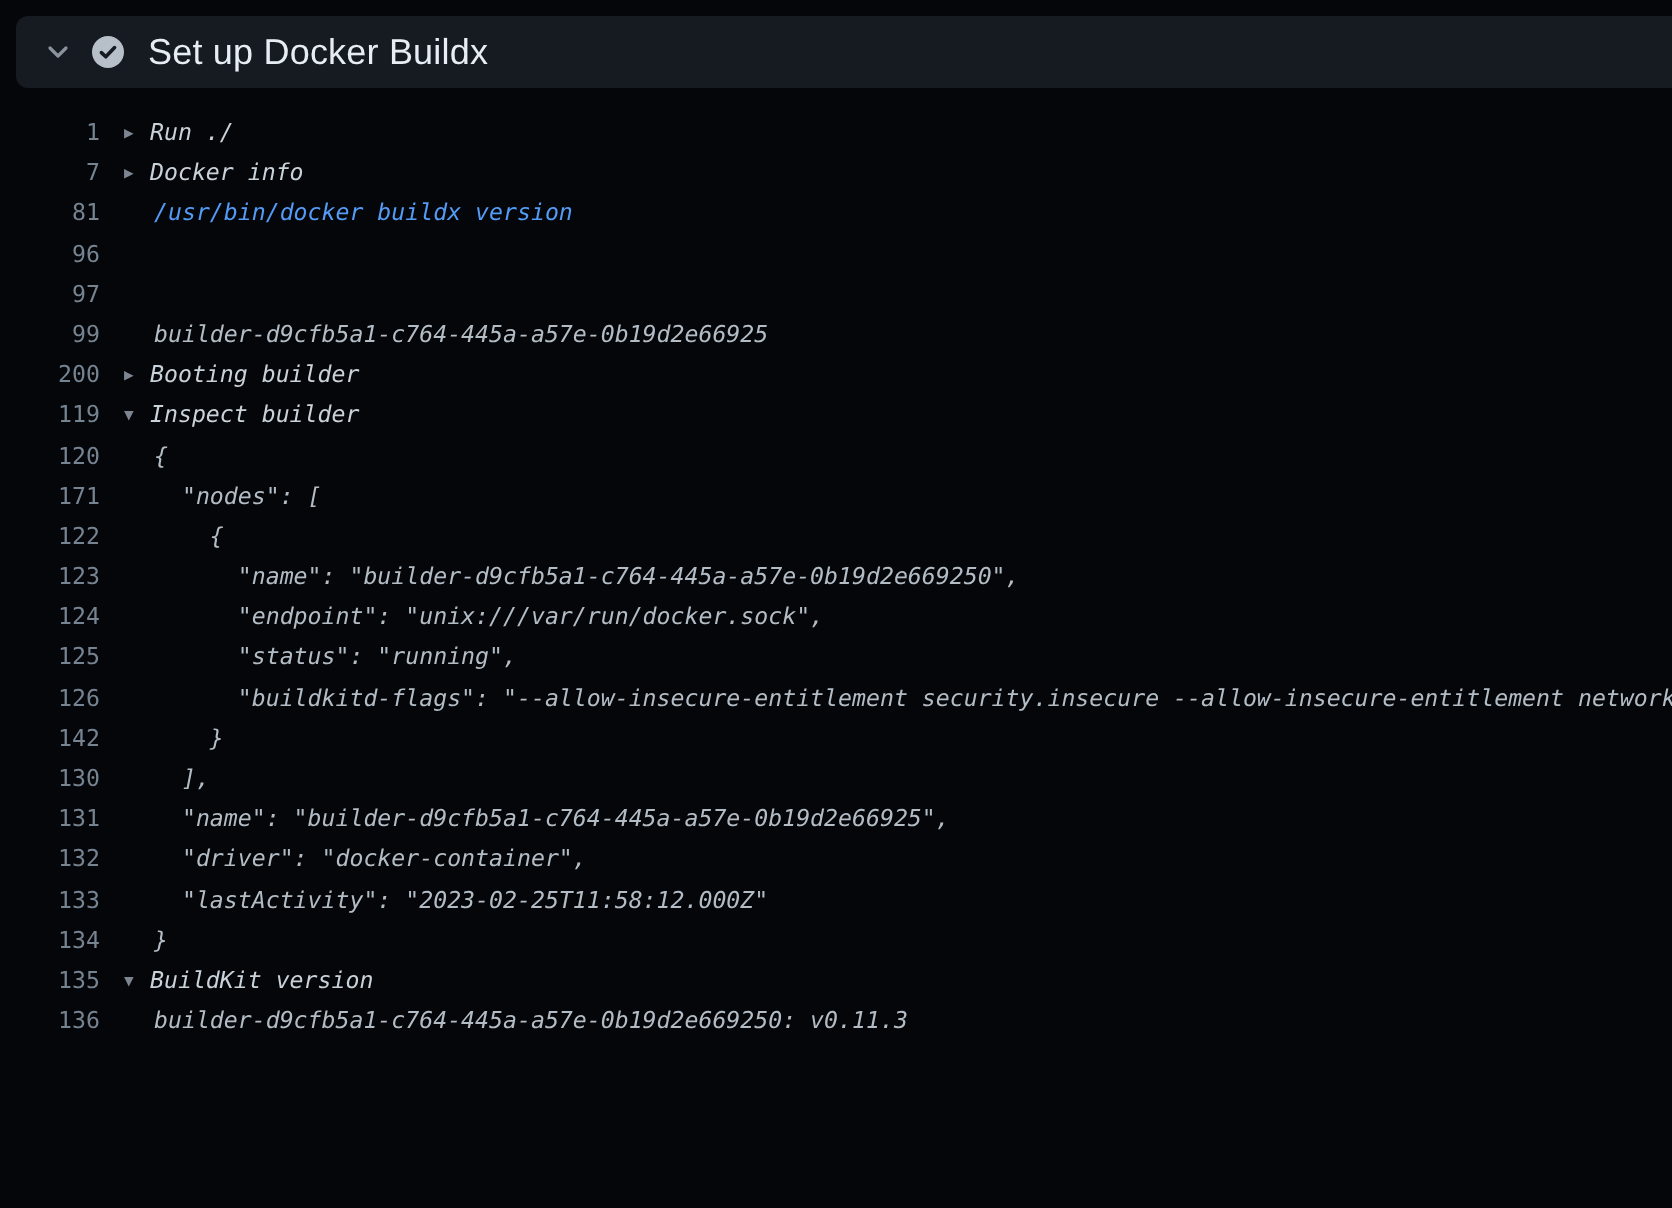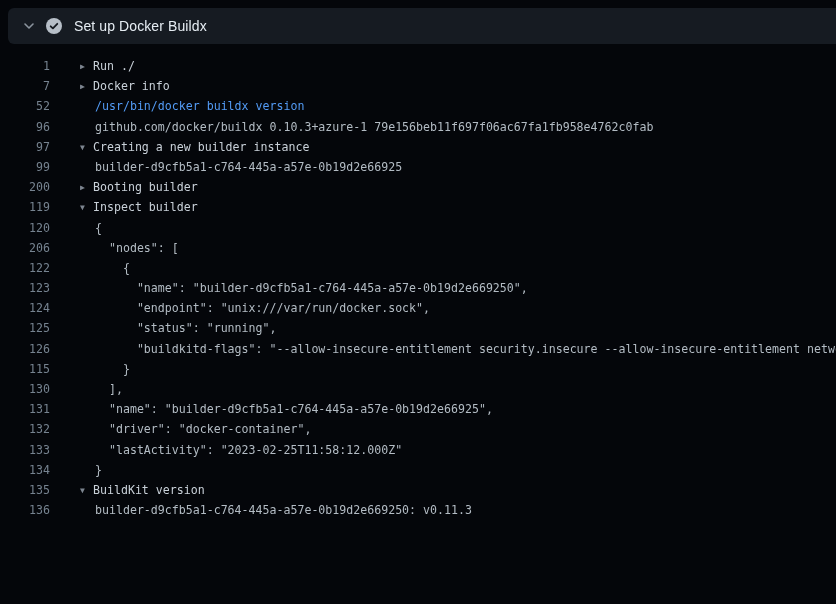--- a/index.html
+++ b/index.html
@@ -38,21 +38,21 @@
     margin-left: 6px;
     width: 16px;
     height: 16px;
     display: flex;
     align-items: center;
     justify-content: center;
   }
   .step-title {
     margin-left: 12px;
     color: #e6edf3;
-    font-size: 14px;
+    font-size: 18px;
     font-weight: 500;
     letter-spacing: 0.1px;
   }
 
   
   .log {
     position: absolute;
     top: 44px;
     left: 0;
     right: 0;
@@ -67,22 +67,23 @@
     display: flex;
   }
   .num {
     flex: 0 0 50px;
     text-align: right;
     color: #768390;
     cursor: pointer;
     user-select: none;
   }
   .content {
-    margin-left: 30px;
+    margin-left: 12px;
     white-space: pre;
+    font-style: italic;
   }
   .marker {
     display: inline-block;
     width: 13px;
     font-size: 8px;
     color: #7d8590;
     vertical-align: 1px;
   }
   .t-group  { color: #c9d1d9; }
   .t-group .content { cursor: pointer; }
@@ -103,34 +104,34 @@
       <circle cx="8" cy="8" r="8" fill="#b7bfc8"></circle>
       <path d="M4.7 8.3 L6.9 10.4 L11.3 5.8" fill="none" stroke="#161b22" stroke-width="1.8" stroke-linecap="round" stroke-linejoin="round"></path>
     </svg>
   </span>
   <span class="step-title">Set up Docker Buildx</span>
 </div>
 
 <div class="log" id="log">
     <div class="row t-group"><span class="num">1</span><span class="content"><span class="marker">▶</span><span>Run ./</span></span></div>
     <div class="row t-group"><span class="num">7</span><span class="content"><span class="marker">▶</span><span>Docker info</span></span></div>
-    <div class="row t-cmd"><span class="num">52</span><span class="content">/usr/bin/docker buildx version</span></div>
-    <div class="row t-out"><span class="num">96</span><span class="content">github.com/docker/buildx 0.10.3+azure-1 79e156beb11f697f06ac67fa1fb958e4762c0fab</span></div>
-    <div class="row t-group"><span class="num">97</span><span class="content"><span class="marker">▼</span><span>Creating a new builder instance</span></span></div>
+    <div class="row t-cmd"><span class="num">81</span><span class="content">/usr/bin/docker buildx version</span></div>
+    <div class="row t-out"><span class="num">96</span></div>
+    <div class="row t-group"><span class="num">97</span></div>
     <div class="row t-out"><span class="num">99</span><span class="content">builder-d9cfb5a1-c764-445a-a57e-0b19d2e66925</span></div>
     <div class="row t-group"><span class="num">200</span><span class="content"><span class="marker">▶</span><span>Booting builder</span></span></div>
     <div class="row t-group"><span class="num">119</span><span class="content"><span class="marker">▼</span><span>Inspect builder</span></span></div>
     <div class="row t-out"><span class="num">120</span><span class="content">{</span></div>
-    <div class="row t-out"><span class="num">206</span><span class="content">  "nodes": [</span></div>
+    <div class="row t-out"><span class="num">171</span><span class="content">  "nodes": [</span></div>
     <div class="row t-out"><span class="num">122</span><span class="content">    {</span></div>
     <div class="row t-out"><span class="num">123</span><span class="content">      "name": "builder-d9cfb5a1-c764-445a-a57e-0b19d2e669250",</span></div>
     <div class="row t-out"><span class="num">124</span><span class="content">      "endpoint": "unix:///var/run/docker.sock",</span></div>
     <div class="row t-out"><span class="num">125</span><span class="content">      "status": "running",</span></div>
     <div class="row t-out"><span class="num">126</span><span class="content">      "buildkitd-flags": "--allow-insecure-entitlement security.insecure --allow-insecure-entitlement network.host",</span></div>
-    <div class="row t-out"><span class="num">115</span><span class="content">    }</span></div>
+    <div class="row t-out"><span class="num">142</span><span class="content">    }</span></div>
     <div class="row t-out"><span class="num">130</span><span class="content">  ],</span></div>
     <div class="row t-out"><span class="num">131</span><span class="content">  "name": "builder-d9cfb5a1-c764-445a-a57e-0b19d2e66925",</span></div>
     <div class="row t-out"><span class="num">132</span><span class="content">  "driver": "docker-container",</span></div>
     <div class="row t-out"><span class="num">133</span><span class="content">  "lastActivity": "2023-02-25T11:58:12.000Z"</span></div>
     <div class="row t-out"><span class="num">134</span><span class="content">}</span></div>
     <div class="row t-group"><span class="num">135</span><span class="content"><span class="marker">▼</span><span>BuildKit version</span></span></div>
     <div class="row t-out"><span class="num">136</span><span class="content">builder-d9cfb5a1-c764-445a-a57e-0b19d2e669250: v0.11.3</span></div>
   </div>
 
 </body></html>

